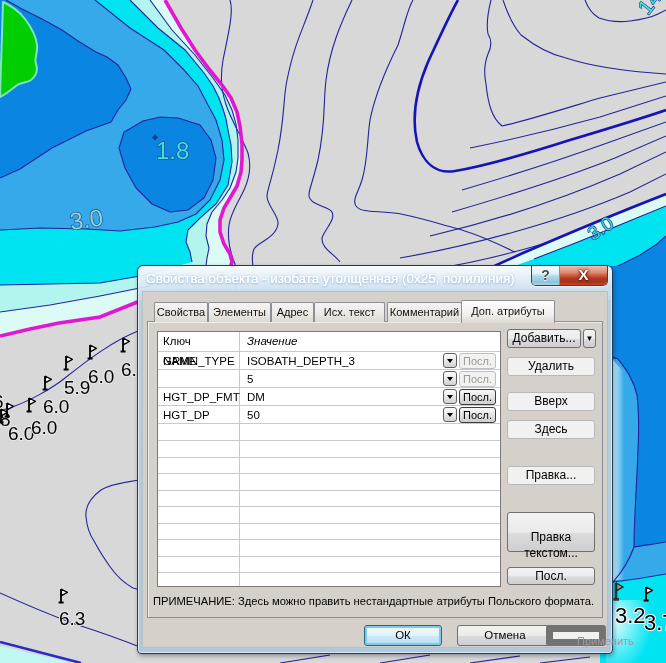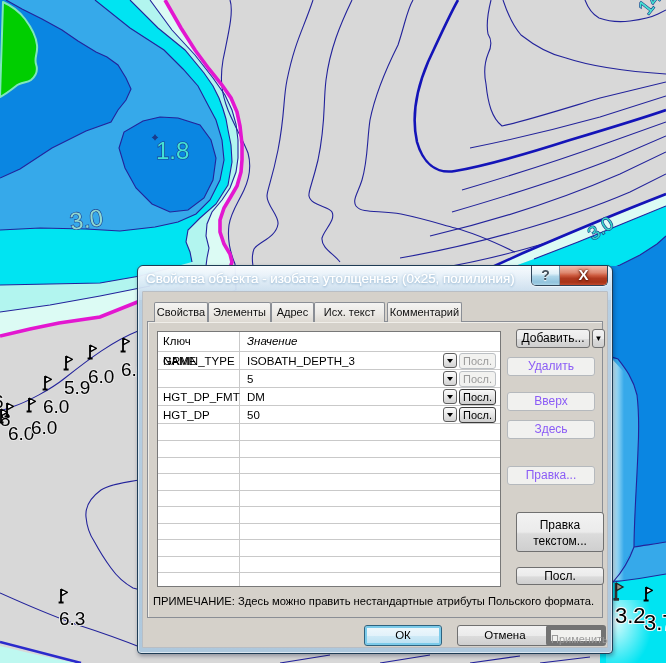--- a/index.html
+++ b/index.html
@@ -184,40 +184,41 @@
 #tbl #hsep{position:absolute;left:0;right:0;top:19px;height:1px;background:#C9C9C9;}
 .cell{position:absolute;font-size:11.5px;color:#000;white-space:nowrap;}
 .ddb{position:absolute;left:285px;width:14px;height:15px;border:1px solid #5E5E5E;border-radius:3px;
  background:linear-gradient(180deg,#FDFDFD,#E8E8E8 50%,#D2D2D2);}
 .ddb:after{content:"";position:absolute;left:3px;top:5px;border:3.5px solid transparent;border-top:4.5px solid #000;}
 .pbtn{position:absolute;left:301px;width:37px;height:16px;border-radius:3px;font-size:11px;text-align:center;line-height:14px;}
 .pbtn.on{border:1px solid #3C3C3C;background:linear-gradient(180deg,#F8F8F8,#E4E4E4 50%,#CECECE);color:#000;}
 .pbtn.off{border:1px solid #BCC0C4;background:#F2F2F0;color:#9A9A9A;}
 
 .rb{position:absolute;left:359px;width:88px;height:19px;border-radius:3px;font-size:12px;text-align:center;line-height:17px;}
-.rb.on{border:1px solid #707070;background:linear-gradient(180deg,#F2F2F2,#EBEBEB 50%,#DBDBDB 55%,#CFCFCF);color:#000;margin-left:9px;}
-.rb.off{border:1px solid #B5B9BD;background:#F1F1EF;color:#8b5cf6;}
+.rb.on{border:1px solid #707070;background:linear-gradient(180deg,#F2F2F2,#EBEBEB 50%,#DBDBDB 55%,#CFCFCF);color:#000;}
+.rb.off{border:1px solid #B5B9BD;background:#F1F1EF;color:#000000;}
 
 #note{position:absolute;left:10px;top:303px;font-size:11.2px;color:#000;white-space:nowrap;}
 .bb{position:absolute;top:333px;height:21px;border-radius:3px;font-size:11.5px;text-align:center;line-height:19px;}
 .bb.on{border:1px solid #707070;background:linear-gradient(180deg,#F2F2F2,#EBEBEB 50%,#DBDBDB 55%,#CFCFCF);color:#000;}
-.bb.off{border:5px solid #737373;background:#F1F1EF;color:#9B9B9B;}
+.bb.off{border:7px solid #737373;background:#F1F1EF;color:#9B9B9B;padding-left:24px;}
 #okb{width:78px;border:1px solid #2F637F;box-shadow:inset 0 0 0 2px #7CCBEA;
  background:linear-gradient(180deg,#F0F8FC,#E2F2FA 50%,#CDE9F6 55%,#B8E0F2);color:#000;}
 </style>
 <div id="dlg">
  <div id="titlebar">
   <span id="title">Свойства объекта - изобата утолщенная (0x25, полилиния)</span>
  </div>
  <div id="caps">
         <div id="helpbtn">?</div>
         <div id="closebtn">X</div>
       </div>
  <div id="client">
   <div id="tabpanel">
+   <div class="tab sel" style="left:313px;width:94px;">Доп. атрибуты</div>
    <div class="tab" style="left:6px;width:54px;">Свойства</div>
    <div class="tab" style="left:60px;width:63px;">Элементы</div>
    <div class="tab" style="left:123px;width:43px;">Адрес</div>
    <div class="tab" style="left:166px;width:71px;">Исх. текст</div>
    <div class="tab" style="left:239px;width:75px;">Комментарий</div>
    <div id="tbl">
     <div id="hsep"></div>
             <div id="vline"></div>
     <div class="cell" style="left:5px;top:3px;">Ключ</div>
     <div class="cell" style="left:89px;top:3px;font-style:italic;">Значение</div>
@@ -250,21 +251,21 @@
     <div class="pbtn off" style="top:39px;">Посл.</div>
     <div class="pbtn on" style="top:57px;">Посл.</div>
     <div class="pbtn on" style="top:75px;">Посл.</div>
    </div>
    <div class="rb on" style="top:7px;width:74px;">Добавить...</div>
    <div class="rb on" style="left:435px;top:7px;width:13px;font-size:8px;">▼</div>
    <div class="rb off" style="top:35px;">Удалить</div>
    <div class="rb off" style="top:70px;">Вверх</div>
    <div class="rb off" style="top:98px;">Здесь</div>
    <div class="rb off" style="top:144px;">Правка...</div>
-   <div class="rb on" style="top:190px;height:40px;line-height:16px;padding-top:4px;">Правка<br>текстом...</div>
+   <div class="rb on" style="top:190px;height:40px;line-height:16px;padding-top:16px;">Правка<br>текстом...</div>
    <div class="rb on" style="top:245px;height:18px;">Посл.</div>
   </div>
   <div id="note">ПРИМЕЧАНИЕ: Здесь можно править нестандартные атрибуты Польского формата.</div>
   <div class="bb on" id="okb" style="left:221px;">ОК</div>
   <div class="bb on" style="left:314px;width:96px;">Отмена</div>
   <div class="bb off" style="left:403px;width:60px;font-size:11px;">Применить</div>
  </div>
 </div>
 </div>
 

